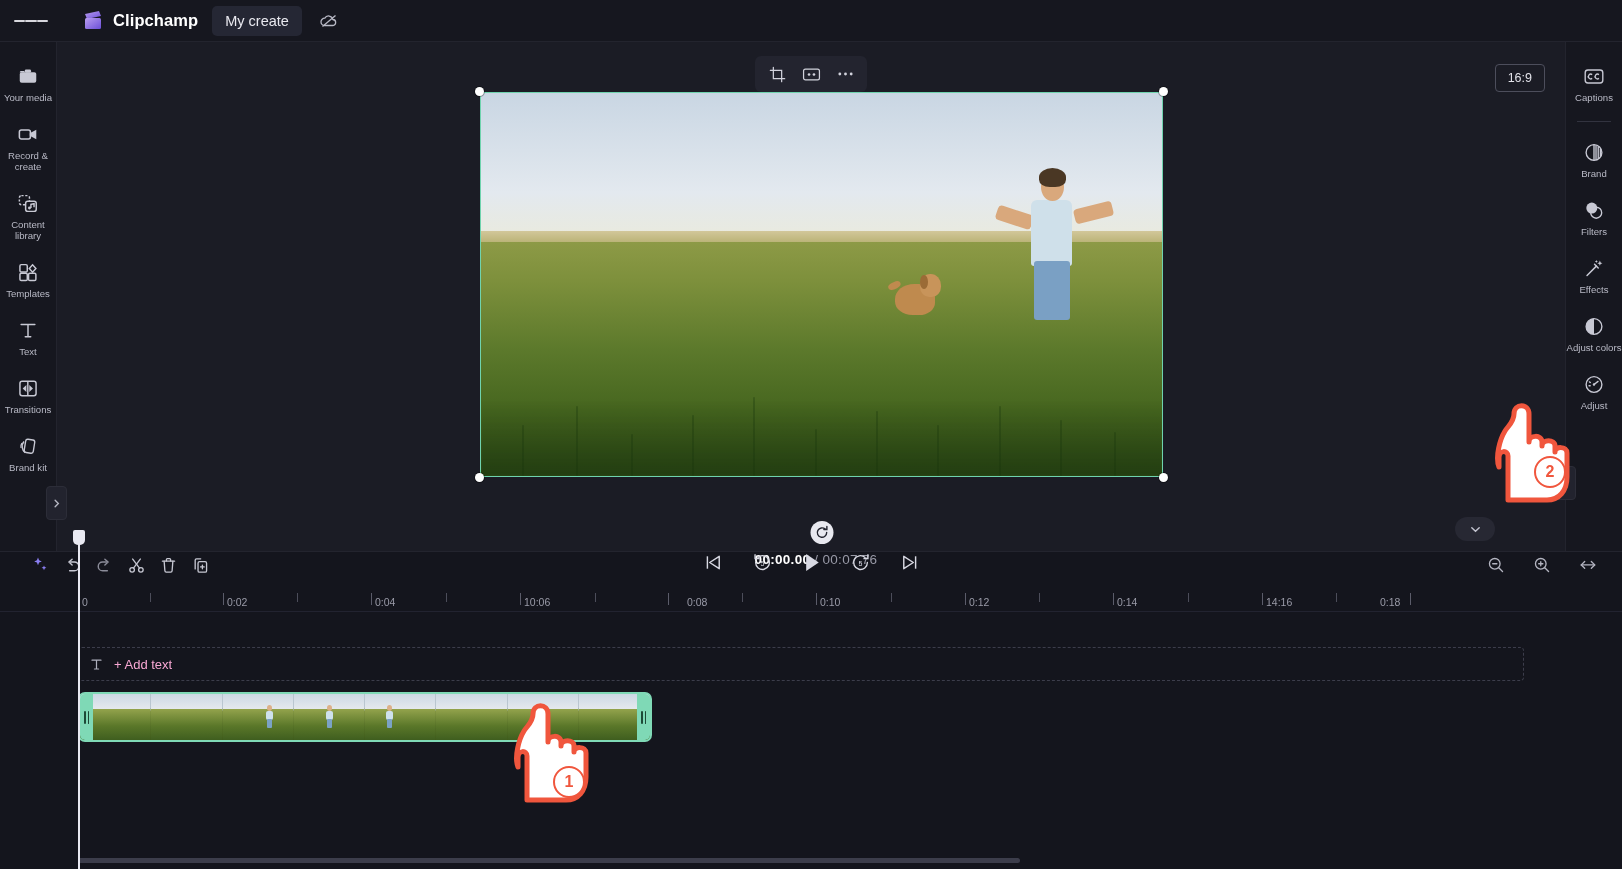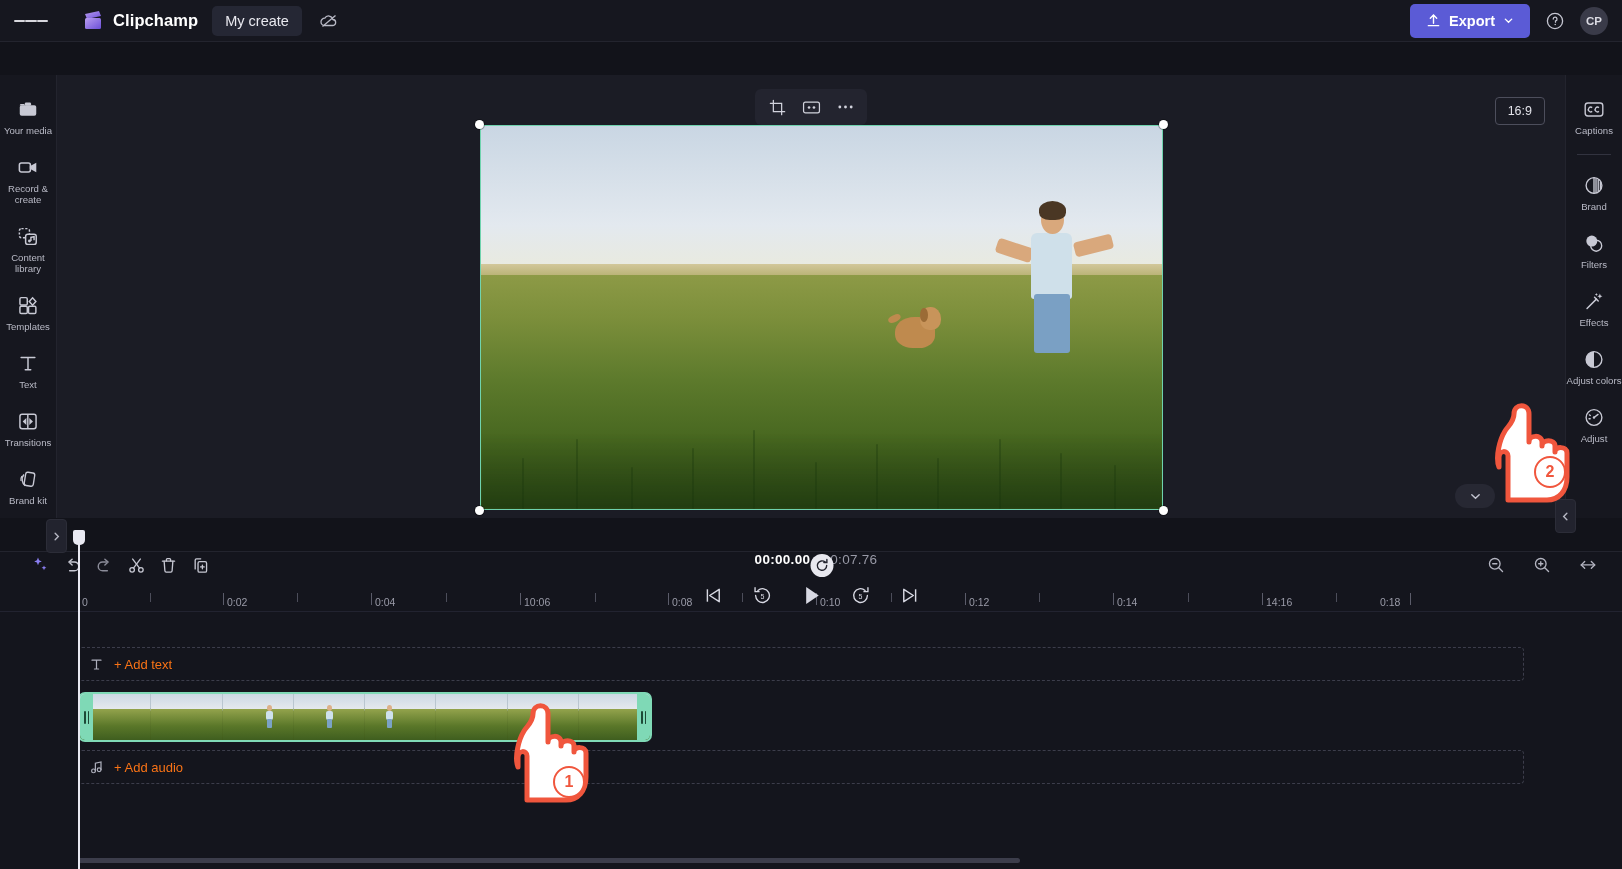--- a/index.html
+++ b/index.html
@@ -3,21 +3,21 @@
 <meta charset="utf-8">
 <style>
   * { box-sizing: border-box; margin: 0; padding: 0; }
   html, body {
     width: 1622px; height: 869px;
     background: #12131a;
     font-family: "Liberation Sans", sans-serif;
     color: #e6e6ea;
     overflow: hidden;
   }
-  .app { position: relative; width: 1622px; height: 869px; display: flex; flex-direction: column; gap: 33px; }
+  .app { position: relative; width: 1622px; height: 869px; display: flex; flex-direction: column; }
 
   
   .topbar {
     height: 42px; flex: 0 0 42px;
     background: #16171f;
     display: flex; align-items: center;
     padding: 0 14px;
     border-bottom: 1px solid #23242e;
     position: relative; z-index: 40;
   }
@@ -152,21 +152,21 @@
   .tick { position:absolute; top:3px; width:1px; height:9px; background:#4c4d5a; }
   .tick.major { height:12px; background:#5b5c6a; }
   .tlabel { position:absolute; top:6px; font-size:10.5px; color:#9a9ba8; padding-left:4px; }
 
   .tracks { position:relative; flex:1; overflow:hidden; }
   .track-dashed {
     position:absolute; left:78px; right:98px; height:34px;
     border:1px dashed #3c3d4b; border-radius:4px;
     display:flex; align-items:center; padding-left:10px; gap:10px; cursor:pointer;
   }
-  .track-lb { font-size:13px; color:#f97316; }
+  .track-lb { font-size:13px; color:#f9a8d4; }
   .clip {
     position:absolute; border:2px solid #7fd9b6; border-radius:7px; overflow:hidden; cursor:pointer;
     background:linear-gradient(#c8d6e0 0%, #c8d6e0 30%, #8ca046 38%, #5c7a2a 70%, #44631e 100%);
   }
   .clip-thumbs { position:absolute; inset:0; display:flex; }
   .clip-th { flex:1; position:relative; overflow:hidden; border-right:1px solid rgba(0,0,0,.07); }
   .cth-sky { position:absolute;left:0;right:0;top:0;height:34%;background:linear-gradient(#ccd8e4,#e6eaee); }
   .cth-fld { position:absolute;left:0;right:0;top:32%;bottom:0;background:linear-gradient(#93a34c,#5a7729 55%,#3f5e1f); }
   .cth-boy { position:absolute;width:7px;top:24%;height:50%; }
   .cth-boy i { position:absolute; left:1px; top:0; width:5px;height:26%;border-radius:50%;background:#dcb089; }
@@ -227,47 +227,20 @@
 
     <div class="title-chip">My create</div>
 
     <div class="cloud-off">
       <svg width="20" height="20" viewBox="0 0 20 20" fill="none" stroke="#b9bac6" stroke-width="1.3">
         <path d="M5.5 14.5h8a3 3 0 0 0 .3-6 4.3 4.3 0 0 0-8-1.3 3.3 3.3 0 0 0-.3 7.3z"></path>
         <line x1="3.5" y1="15.5" x2="16.5" y2="4.5"></line>
       </svg>
     </div>
 
-    <div class="top-right">
-      <button class="export-btn">
-        <span>
-          <svg width="15" height="15" viewBox="0 0 16 16" fill="none" stroke="#fff" stroke-width="1.5" stroke-linecap="round">
-            <path d="M8 11V2.5"></path>
-              <path d="M4.6 5.6L8 2.2l3.4 3.4"></path>
-              <path d="M2.5 13.5h11"></path>
-          </svg>
-        </span>
-        <span>Export</span>
-        <span>
-          <svg width="11" height="11" viewBox="0 0 12 12" fill="none" stroke="#fff" stroke-width="1.5" stroke-linecap="round">
-              <path d="M2.5 4.5L6 8l3.5-3.5"></path>
-            </svg>
-        </span>
-      </button>
-
-      <div class="help-icon">
-        <svg width="20" height="20" viewBox="0 0 20 20" fill="none" stroke="#c6c7d2" stroke-width="1.3">
-          <circle cx="10" cy="10" r="7.6"></circle>
-          <path d="M8.2 8a1.9 1.9 0 1 1 2.3 1.9v1.3" stroke-linecap="round"></path>
-          <circle cx="10.2" cy="13.6" r=".75" fill="#c6c7d2" stroke="none"></circle>
-        </svg>
-      </div>
-
-      <div class="avatar">CP</div>
-    </div>
   </div>
 
   <div class="body">
 
     <div class="rail">
 
       <div class="rail-item">
         <span class="rail-ico">
           <svg width="23" height="23" viewBox="0 0 24 24" fill="#c8c9d4">
             <path d="M3 7.5a1.6 1.6 0 0 1 1.6-1.6h3.1l1.3 1.6h-6z"></path>
@@ -643,21 +616,21 @@
       <div class="tick major" style="left:223px"></div>
       <div class="tlabel" style="left:223px">0:02</div>
       <div class="tick" style="left:297px"></div>
       <div class="tick major" style="left:371px"></div>
       <div class="tlabel" style="left:371px">0:04</div>
       <div class="tick" style="left:446px"></div>
       <div class="tick major" style="left:520px"></div>
       <div class="tlabel" style="left:520px">10:06</div>
       <div class="tick" style="left:595px"></div>
       <div class="tick major" style="left:668px"></div>
-      <div class="tlabel" style="left:668px">0:08</div>
+      <div class="tlabel" style="left:683px">0:08</div>
       <div class="tick" style="left:742px"></div>
       <div class="tick major" style="left:816px"></div>
       <div class="tlabel" style="left:816px">0:10</div>
       <div class="tick" style="left:891px"></div>
       <div class="tick major" style="left:965px"></div>
       <div class="tlabel" style="left:965px">0:12</div>
       <div class="tick" style="left:1039px"></div>
       <div class="tick major" style="left:1113px"></div>
       <div class="tlabel" style="left:1113px">0:14</div>
       <div class="tick" style="left:1188px"></div>
@@ -736,30 +709,20 @@
             </span>
         </div>
         <div class="clip-handle r">
           <span class="ch-bars">
               <i></i>
               <i></i>
             </span>
         </div>
       </div>
 
-      <div class="track-dashed" style="top:138px">
-        <span>
-          <svg width="15" height="15" viewBox="0 0 16 16" fill="none" stroke="#aeb0bd" stroke-width="1.3" stroke-linecap="round">
-            <circle cx="4.8" cy="11.6" r="2"></circle>
-              <path d="M6.8 11.6V3.4l6-1.3v8.2"></path>
-              <circle cx="10.8" cy="10.3" r="2"></circle>
-          </svg>
-        </span>
-        <span class="track-lb">+ Add audio</span>
-      </div>
 
       <div class="hscroll" style="width:942px"></div>
     </div>
 
     <div class="playhead" style="left:78px; top:-22px;">
       <div class="playhead-knob"></div>
     </div>
   </div>
 
   <div class="cursor-ann" style="left:493px; top:700px;">

